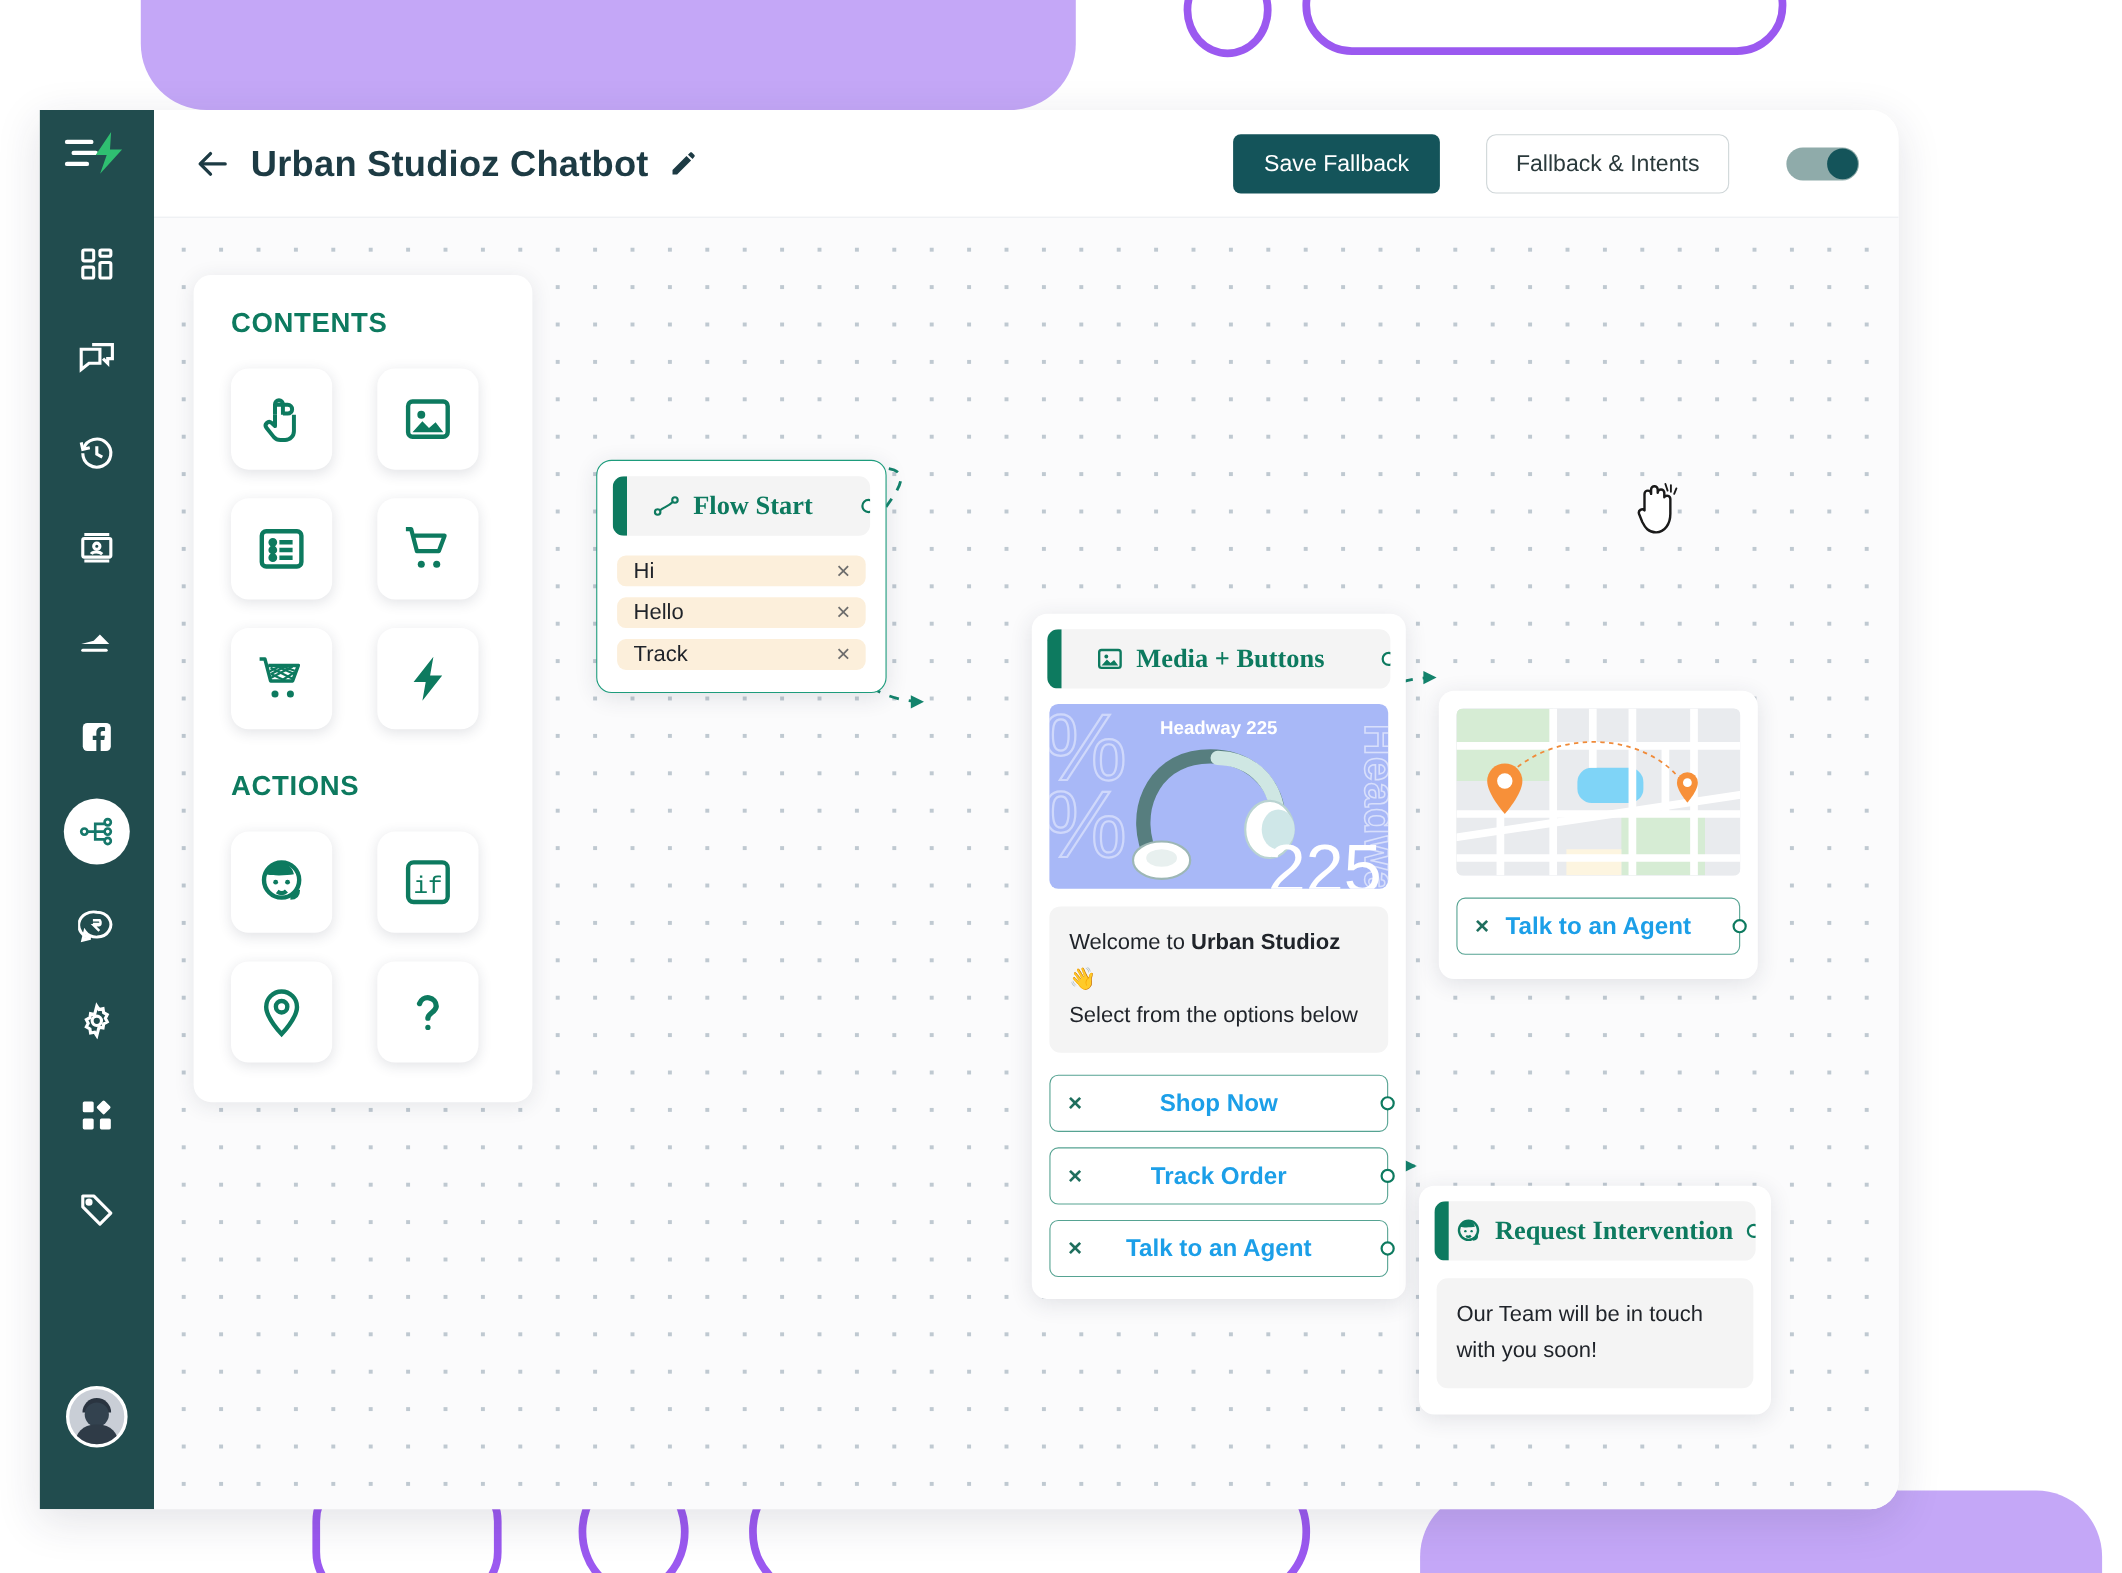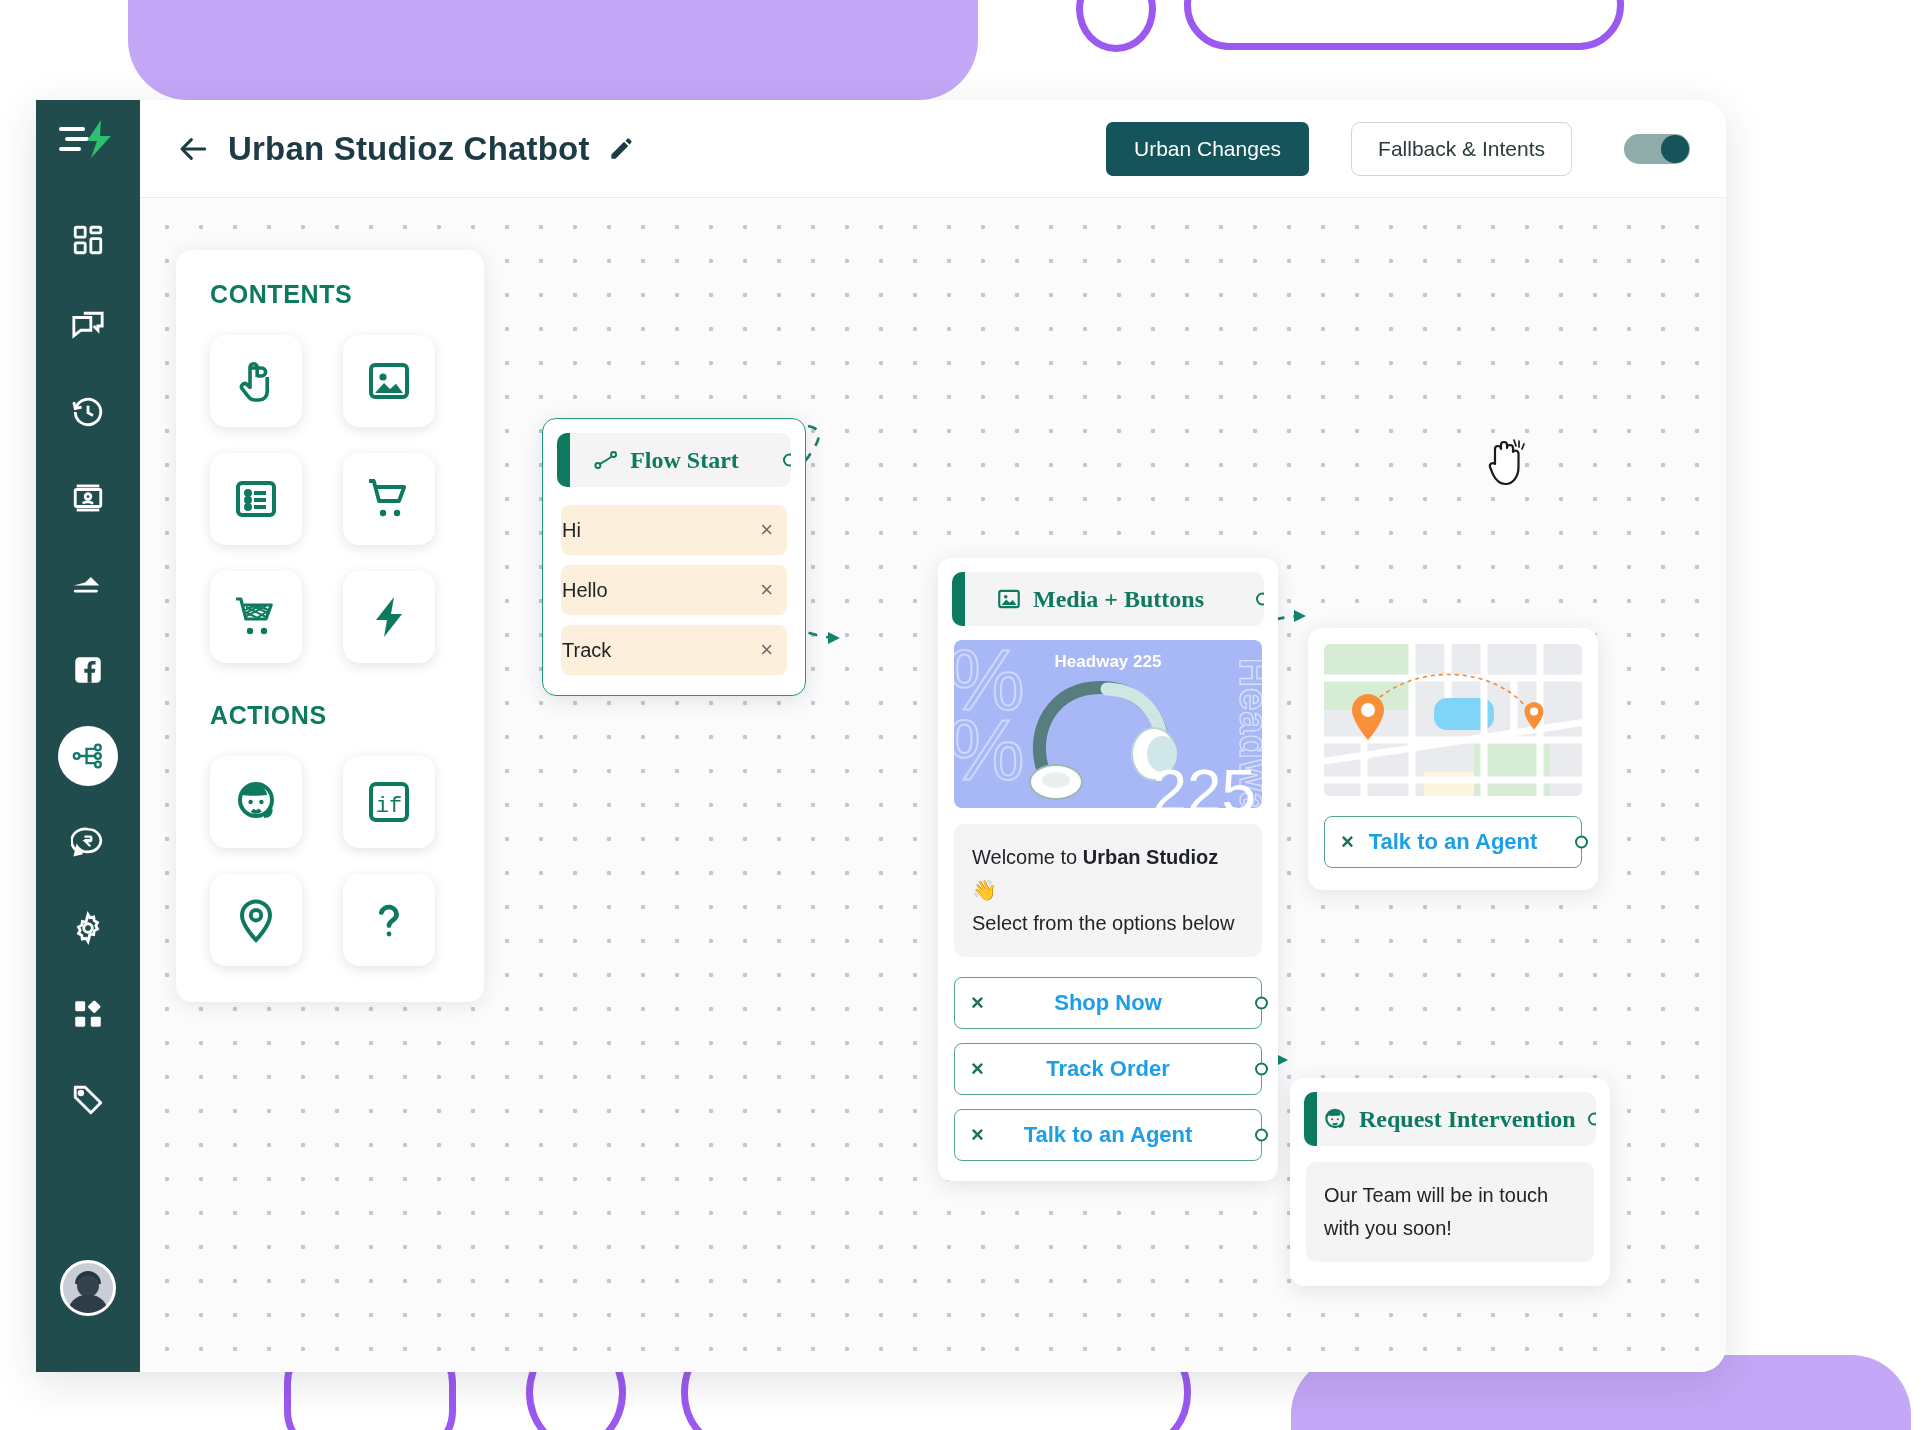--- a/index.html
+++ b/index.html
@@ -187,23 +187,23 @@
   .port {
     position: absolute; width: 13px; height: 13px; border-radius: 50%;
     border: 2px solid #0d7a5f; background: #ffffff;
   }
   .port.head-port { right: -5px; top: 50%; transform: translateY(-50%); }
 
   
   #node-flow-start { left: 402px; top: 220px; width: 264px; }
   .chip-list { padding: 18px 18px 20px 18px; display: flex; flex-direction: column; gap: 10px; }
   .chip {
-    background: #fcefdb; border-radius: 8px; height: 50px;
+    background: #fcefdb; border-radius: 8px; height: 28px;
     display: flex; align-items: center; justify-content: space-between;
-    padding: 0 14px 0 1px;
+    padding: 0 14px 0 15px;
     font-size: 20px; color: #20242a;
   }
   .chip .x { color: #6d6d6d; font-size: 22px; cursor: pointer; line-height: 1; }
 
   
   #node-media { left: 798px; top: 360px; width: 340px; padding-bottom: 20px; }
   .media-img {
     margin: 14px 16px 0 16px; height: 168px; border-radius: 8px;
     background: #a8b8f7; position: relative; overflow: hidden;
   }
@@ -389,21 +389,21 @@
               <polyline points="10,5 3,12 10,19"></polyline>
           </svg>
         </div>
         <div class="page-title">Urban Studioz Chatbot</div>
         <div class="edit-pencil">
           <svg viewBox="0 0 24 24" fill="#1d3b44">
             <path d="M3 17.3V21h3.7L18 9.7 14.3 6 3 17.3zM20.7 6.7c.4-.4.4-1 0-1.4l-2-2c-.4-.4-1-.4-1.4 0l-1.8 1.8L19.2 8.5l1.5-1.8z"></path>
           </svg>
         </div>
         <div class="topbar-spacer"></div>
-        <button class="btn-save">Urban Changes</button>
+        <button class="btn-save">Save Fallback</button>
         <button class="btn-fallback">Fallback &amp; Intents</button>
         <div class="toggle">
             <div class="knob"></div>
           </div>
       </div>
 
       <div class="canvas">
 
         <svg id="wires" viewBox="0 0 1586 1174" preserveAspectRatio="none">
           <g fill="none" stroke="#13836c" stroke-width="2.6" stroke-dasharray="9 9">

